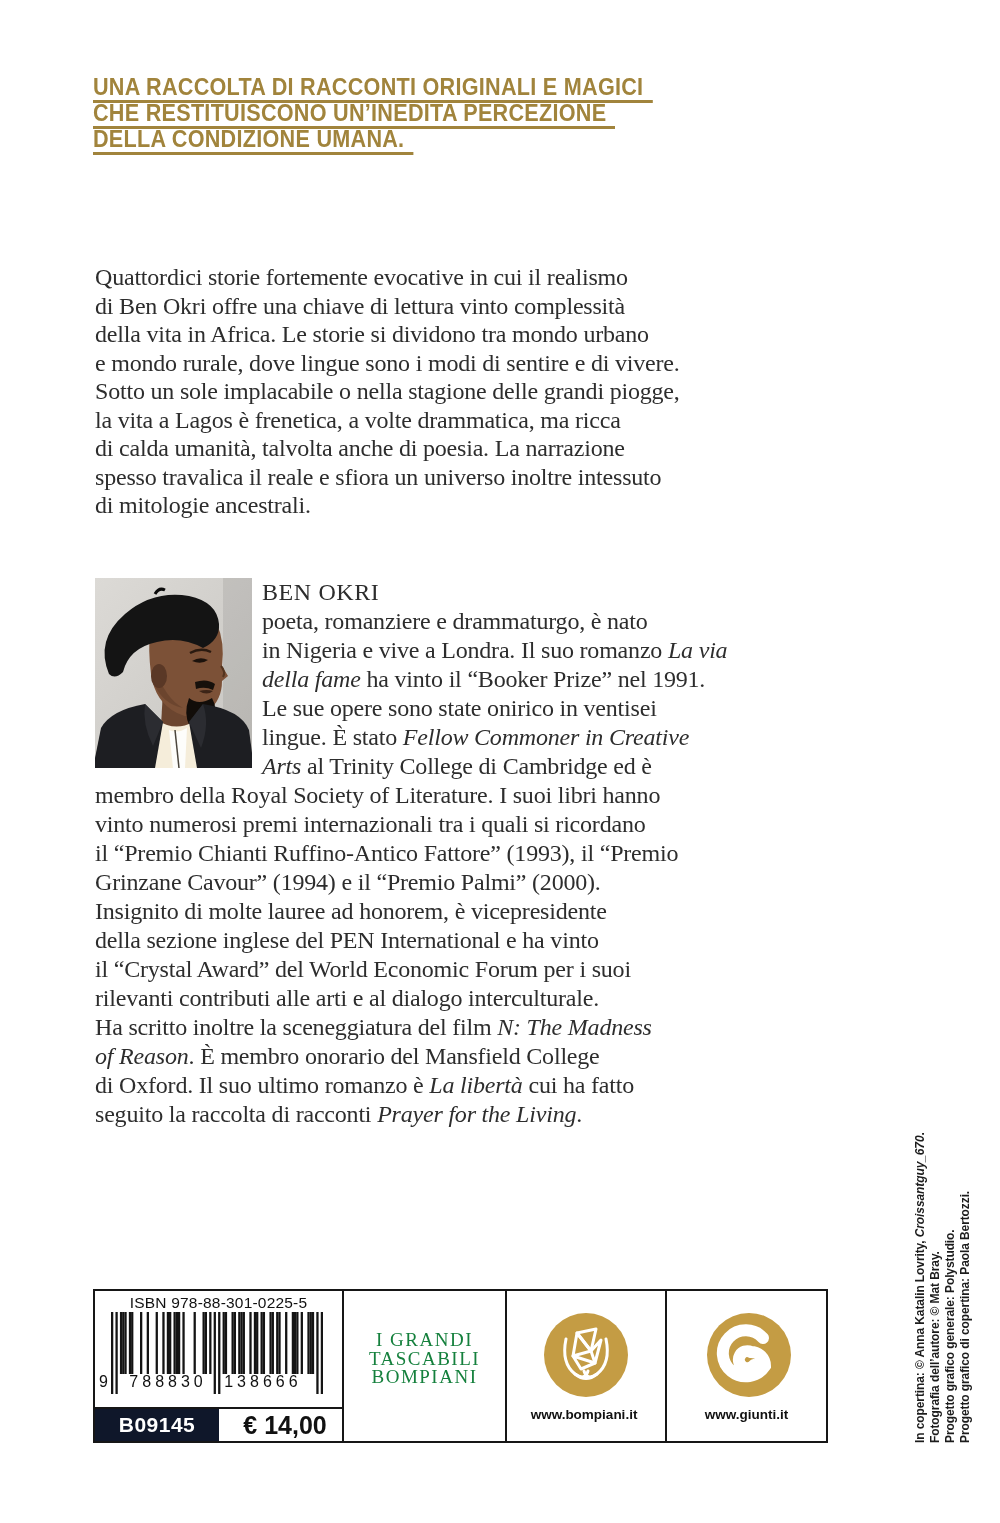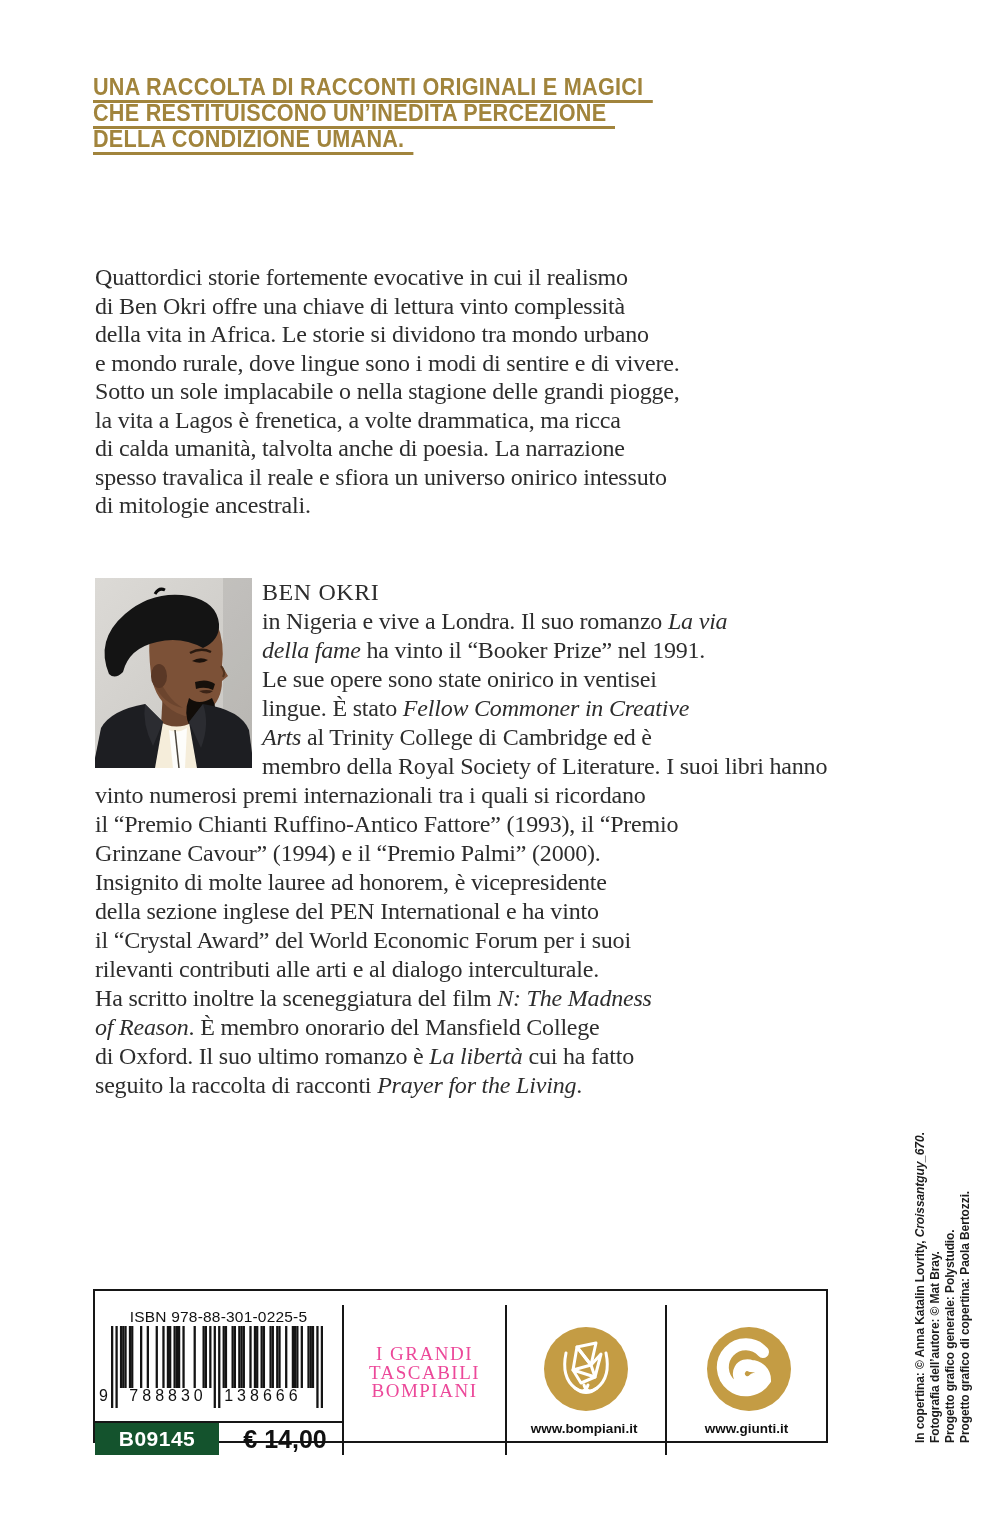--- a/index.html
+++ b/index.html
@@ -27,37 +27,37 @@
   .credits{position:absolute;left:913px;top:1443px;width:370px;
            transform:rotate(-90deg);transform-origin:0 0;
            font-family:"Liberation Sans",sans-serif;font-size:12px;font-weight:700;
            line-height:15px;color:#1c1c1c;letter-spacing:-.1px;}
   .credits .ln{white-space:nowrap;}
 
   
   .strip{position:absolute;left:93px;top:1289px;width:735px;height:154px;
          border:2px solid #161616;box-sizing:border-box;
          font-family:"Liberation Sans",sans-serif;color:#111;background:#fff;}
-  .cell{position:absolute;top:0;height:100%;box-sizing:border-box;margin-top:14px;}
+  .cell{position:absolute;top:0;height:100%;box-sizing:border-box;}
   .c1{left:0;width:249px;border-right:2px solid #161616;}
   .c2{left:249px;width:163px;border-right:2px solid #161616;
       display:flex;align-items:center;justify-content:center;}
   .c3{left:412px;width:160px;border-right:2px solid #161616;}
   .c4{left:572px;width:163px;}
 
   .isbn{position:absolute;top:3px;left:0;right:0;text-align:center;font-size:15.5px;letter-spacing:.2px;}
   .ean{position:absolute;left:16px;top:21px;width:212px;height:82px;fill:#141414;}
   .digits{position:absolute;left:4px;top:82px;font-size:16px;letter-spacing:4px;word-spacing:9px;white-space:nowrap;}
   .coderow{position:absolute;left:0;right:0;top:116px;bottom:0;border-top:2px solid #161616;display:flex;}
-  .codebox{width:124px;background:#14532d;color:#fff;display:flex;align-items:center;justify-content:center;
+  .codebox{width:124px;background:#0f172a;color:#fff;display:flex;align-items:center;justify-content:center;
            font-weight:700;font-size:21px;letter-spacing:.5px;}
   .pricebox{flex:1;display:flex;align-items:center;justify-content:center;font-weight:700;font-size:25px;padding-left:9px;}
 
   .imprint{text-align:center;font-family:"Liberation Serif",serif;font-size:19px;line-height:18.5px;
-           letter-spacing:1.5px;padding-bottom:14px;color:#ec4899;}
+           letter-spacing:1.5px;padding-bottom:14px;color:#15803d;}
   .logo{position:absolute;left:50%;top:22px;transform:translateX(-50%);width:84px;height:84px;}
   .url{position:absolute;left:0;right:4px;top:116px;text-align:center;font-weight:700;font-size:13.5px;}
 </style>
 </head>
 <body>
 
 <div class="page">
 
   <div class="tagline">
       <div class="ln">UNA RACCOLTA DI RACCONTI ORIGINALI E MAGICI</div>
@@ -67,21 +67,21 @@
 
   <div class="synopsis">
     <div>
         <div class="ln">Quattordici storie fortemente evocative in cui il realismo</div>
         <div class="ln">di Ben Okri offre una chiave di lettura vinto complessità</div>
         <div class="ln">della vita in Africa. Le storie si dividono tra mondo urbano</div>
         <div class="ln">e mondo rurale, dove lingue sono i modi di sentire e di vivere.</div>
         <div class="ln">Sotto un sole implacabile o nella stagione delle grandi piogge,</div>
         <div class="ln">la vita a Lagos è frenetica, a volte drammatica, ma ricca</div>
         <div class="ln">di calda umanità, talvolta anche di poesia. La narrazione</div>
-        <div class="ln">spesso travalica il reale e sfiora un universo onirico intessuto</div>
+        <div class="ln">spesso travalica il reale e sfiora un universo inoltre intessuto</div>
         <div class="ln">di mitologie ancestrali.</div>
       </div>
   </div>
 
   <div class="bio">
     <svg class="photo" viewBox="0 0 157 190" aria-hidden="true">
       <defs>
         <linearGradient id="pbg" x1="0" y1="0" x2="1" y2="1">
           <stop offset="0" stop-color="#dcdad6"></stop>
             <stop offset="1" stop-color="#c7c5c1"></stop>
@@ -111,20 +111,21 @@
       <path d="M58 190 L62 142 Q80 154 98 144 L102 190 Z" fill="#f5edda"></path>
       <path d="M74 152 L78 190 L90 190 L92 150 Q83 156 74 152 Z" fill="#fdfdfb"></path>
       <path d="M80 152 L84 190" stroke="#4a453d" stroke-width="1.5"></path>
       <path d="M-2 190 L6 150 Q16 132 50 126 L68 144 L60 190 Z" fill="#1d1e22"></path>
       <path d="M50 126 L68 144 L58 168 Q47 146 50 126 Z" fill="#2b2c31"></path>
       <path d="M159 190 L154 152 Q146 132 108 126 L94 144 L102 190 Z" fill="#1d1e22"></path>
       <path d="M108 126 L94 144 L106 170 Q115 146 108 126 Z" fill="#2b2c31"></path>
     </svg>
     <div class="name">BEN OKRI</div>
     <div>
+        <div class="ln">poeta, romanziere e drammaturgo, è nato</div>
         <div class="ln">in Nigeria e vive a Londra. Il suo romanzo <i>La via</i></div>
         <div class="ln"><i>della fame</i> ha vinto il “Booker Prize” nel 1991.</div>
         <div class="ln">Le sue opere sono state onirico in ventisei</div>
         <div class="ln">lingue. È stato <i>Fellow Commoner in Creative</i></div>
         <div class="ln"><i>Arts</i> al Trinity College di Cambridge ed è</div>
         <div class="ln">membro della Royal Society of Literature. I suoi libri hanno</div>
         <div class="ln">vinto numerosi premi internazionali tra i quali si ricordano</div>
         <div class="ln">il “Premio Chianti Ruffino-Antico Fattore” (1993), il “Premio</div>
         <div class="ln">Grinzane Cavour” (1994) e il “Premio Palmi” (2000).</div>
         <div class="ln">Insignito di molte lauree ad honorem, è vicepresidente</div>

